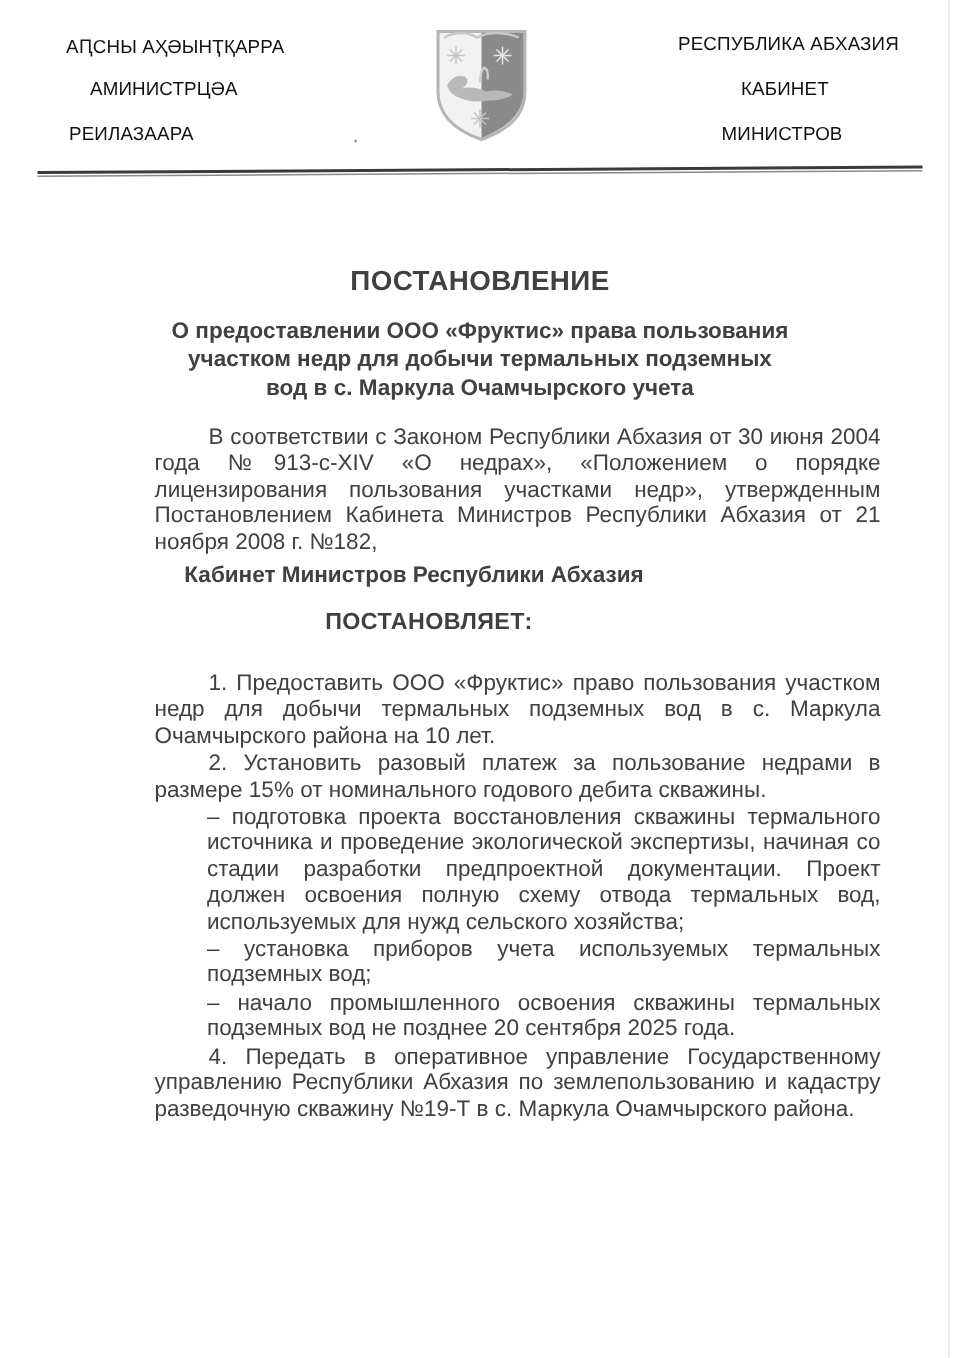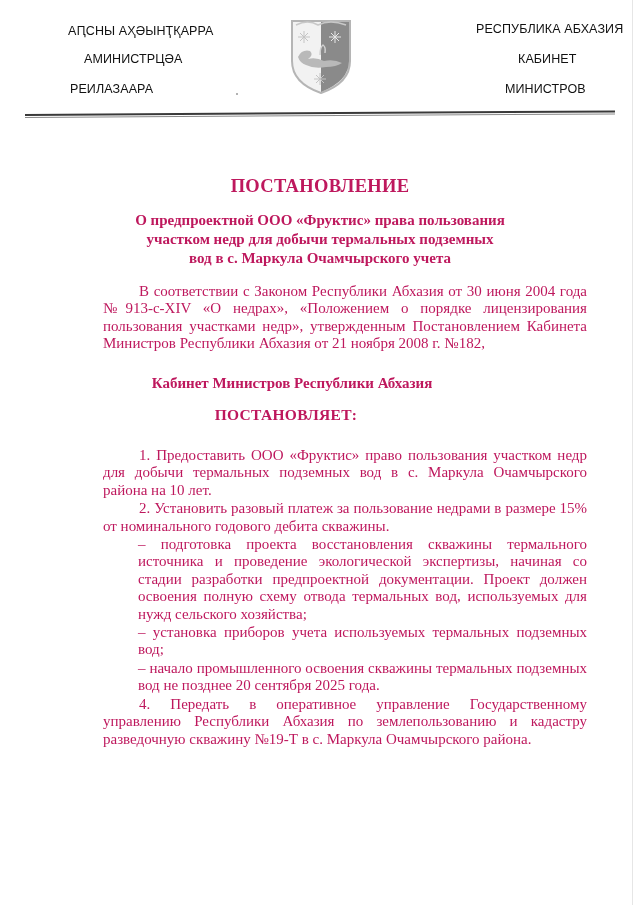--- a/index.html
+++ b/index.html
@@ -1,41 +1,41 @@
 <!DOCTYPE html>
 <html><head>
 <meta charset="utf-8">
 <style>
   html, body { margin: 0; padding: 0; background: #ffffff; }
   body { width: 640px; height: 905px; position: relative; overflow: hidden; color: #1a1a1a; }
   .page { position: absolute; left: 0; top: 0; width: 640px; height: 905px; background: #fff; }
   .edge-line { position: absolute; left: 632px; top: 0; width: 1px; height: 905px; background: #e6e6e6; }
 
   .hdr { position: absolute; font-family: "Liberation Sans", sans-serif; font-size: 12.5px; color: #111; letter-spacing: 0.1px; text-align: center; }
-  .hdr div { position: absolute; white-space: nowrap; margin-left: 24px; }
+  .hdr div { position: absolute; white-space: nowrap; }
   .hdr-left { left: 30px; top: 22px; width: 170px; }
   .hdr-right { left: 440px; top: 22px; width: 170px; }
   .hdr-left .l1 { left: 14px; top: 0; }
   .hdr-left .l2 { left: 30px; top: 30px; }
   .hdr-left .l3 { left: 16px; top: 60px; }
   .hdr-right .l1 { left: 12px; top: 0; }
   .hdr-right .l2 { left: 54px; top: 30px; }
   .hdr-right .l3 { left: 41px; top: 60px; }
 
   .emblem { position: absolute; left: 290px; top: 17px; width: 62px; height: 78px; }
   .dot { position: absolute; left: 236px; top: 93px; width: 2px; height: 2px; background: #999; border-radius: 1px; }
 
-  .doc { position: absolute; font-family: Liberation Serif, serif; color: #be185d; }
+  .doc { position: absolute; font-family: Liberation Sans, sans-serif; color: #404040; }
   .title { left: 0; width: 640px; top: 176px; text-align: center; font-size: 18.5px; font-weight: bold; letter-spacing: 0.3px; }
   .subject { left: 0; width: 640px; top: 211px; text-align: center; font-size: 15px; font-weight: bold; line-height: 19px; }
   .body-block { left: 102px; width: 486px; font-size: 15px; line-height: 17.4px; }
   .p { text-align: justify; text-align-last: left; margin: 1px; }
   .indent { text-indent: 36px; }
   .pre { top: 282px; }
-  .cabinet { left: 0; width: 552px; top: 375px; text-align: center; font-size: 15px; font-weight: bold; padding-left: 16px; }
+  .cabinet { left: 0; width: 552px; top: 375px; text-align: center; font-size: 15px; font-weight: bold; }
   .decree { left: 0; width: 572px; top: 406px; text-align: center; font-size: 15.5px; font-weight: bold; letter-spacing: 0.3px; }
   .items { top: 446px; }
   .sub { margin-left: 36px; text-align: justify; text-align-last: left; }
 </style>
 </head>
 <body>
 
 <div class="page">
   <div class="edge-line"></div>
 
@@ -82,21 +82,21 @@
   <div class="dot"></div>
 
   <div>
     <div style="position:absolute;left:25px;top:114px;width:590px;height:2px;background:#3a3a3a;transform:rotate(-0.35deg);transform-origin:left center;"></div>
     <div style="position:absolute;left:25px;top:117px;width:590px;height:1px;background:#8a8a8a;transform:rotate(-0.35deg);transform-origin:left center;"></div>
   </div>
 
   <div class="doc title">ПОСТАНОВЛЕНИЕ</div>
 
   <div class="doc subject">
-    <div>О предпроектной ООО «Фруктис» права пользования</div>
+    <div>О предоставлении ООО «Фруктис» права пользования</div>
     <div>участком недр для добычи термальных подземных</div>
     <div>вод в с. Маркула Очамчырского учета</div>
   </div>
 
   <div class="doc body-block pre">
     <p class="p indent">В соответствии с Законом Республики Абхазия от 30 июня 2004 года №913-с-XIV «О недрах», «Положением о порядке лицензирования пользования участками недр», утвержденным Постановлением Кабинета Министров Республики Абхазия от 21 ноября 2008 г. №182,</p>
   </div>
 
   <div class="doc cabinet">Кабинет Министров Республики Абхазия</div>
   <div class="doc decree">ПОСТАНОВЛЯЕТ:</div>

